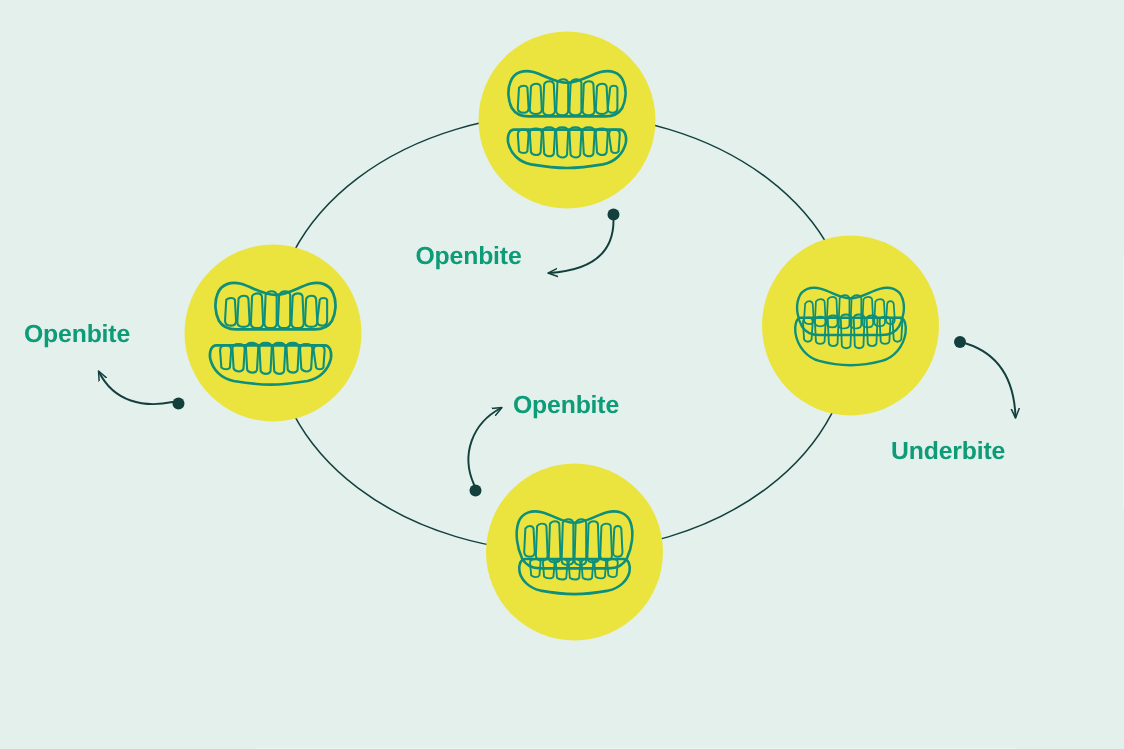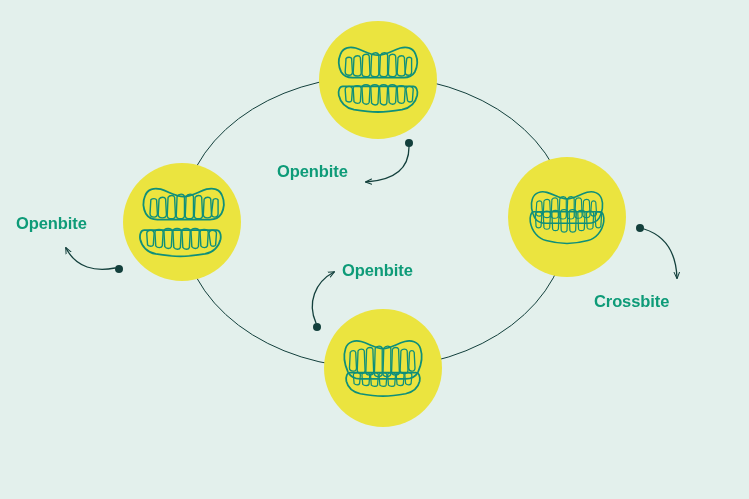--- a/index.html
+++ b/index.html
@@ -204,15 +204,15 @@
 
     <g>
       <circle cx="317" cy="327" r="4" fill="#13403c"></circle>
       <path d="M 316 323 C 307 303 315 282 334 272" fill="none" stroke="#13403c" stroke-width="1.3" stroke-linecap="round" marker-end="url(#ah)"></path>
     </g>
   </svg>
 
   <div class="label lbl-crossbite">Openbite</div>
   <div class="label lbl-openbite">Openbite</div>
   <div class="label lbl-overbite">Openbite</div>
-  <div class="label lbl-underbite">Crossbite</div>
+  <div class="label lbl-underbite">Underbite</div>
 
 </div>
 
 </body></html>

